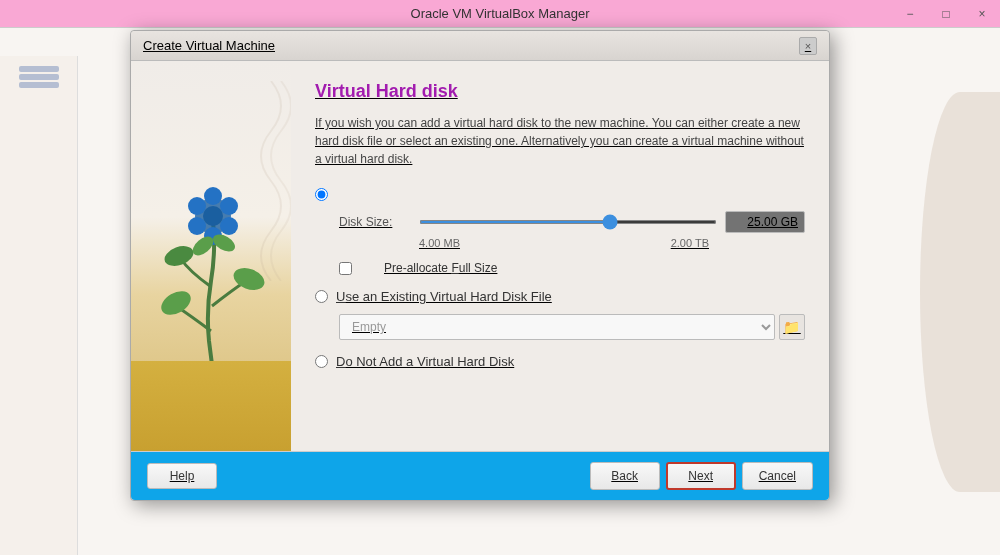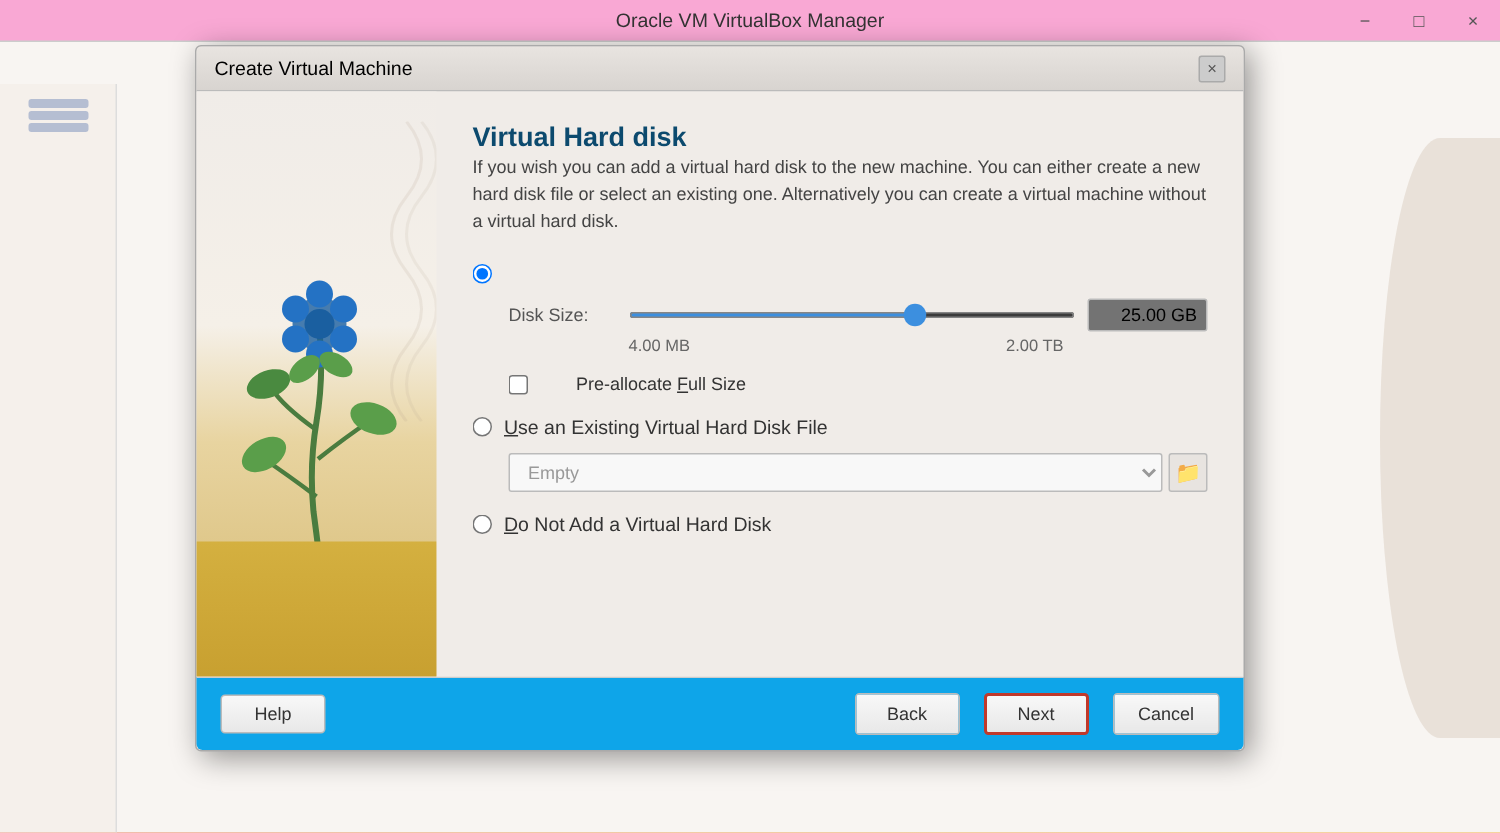--- a/index.html
+++ b/index.html
@@ -92,20 +92,21 @@
     
     .dialog {
       background: #f0ece8;
       border: 1px solid #aaa;
       border-radius: 4px;
       width: 700px;
       box-shadow: 4px 4px 20px rgba(0,0,0,0.4);
       position: absolute;
       top: 30px;
       left: 130px;
+      text-decoration: underline;
     }
 
     .dialog-title-bar {
       background: linear-gradient(to bottom, #e8e4e0, #d8d4d0);
       height: 30px;
       display: flex;
       align-items: center;
       justify-content: space-between;
       padding: 0 12px;
       border-bottom: 1px solid #bbb;
@@ -143,22 +144,22 @@
 
     
     .dialog-right {
       flex: 1;
       padding: 20px 24px;
     }
 
     .section-title {
       font-size: 18px;
       font-weight: bold;
-      color: #0c4a6e;
-      margin-bottom: 0;
+      color: #a21caf;
+      margin-bottom: 12px;
     }
 
     .description-text {
       font-size: 12px;
       color: #444;
       line-height: 1.5;
       margin-bottom: 20px;
     }
 
     
@@ -289,21 +290,21 @@
       border-top: 1px solid #ccc;
       padding: 10px 16px;
       display: flex;
       justify-content: space-between;
       align-items: center;
       background: #0ea5e9;
       border-radius: 0 0 4px 4px;
     }
 
     .footer-left { display: flex; }
-    .footer-right { display: flex; gap: 16px; }
+    .footer-right { display: flex; gap: 6px; }
 
     .btn {
       padding: 5px 16px;
       border: 1px solid #bbb;
       background: linear-gradient(to bottom, #f8f8f8, #e8e8e8);
       font-size: 12px;
       color: #333;
       cursor: pointer;
       border-radius: 3px;
       min-width: 70px;

